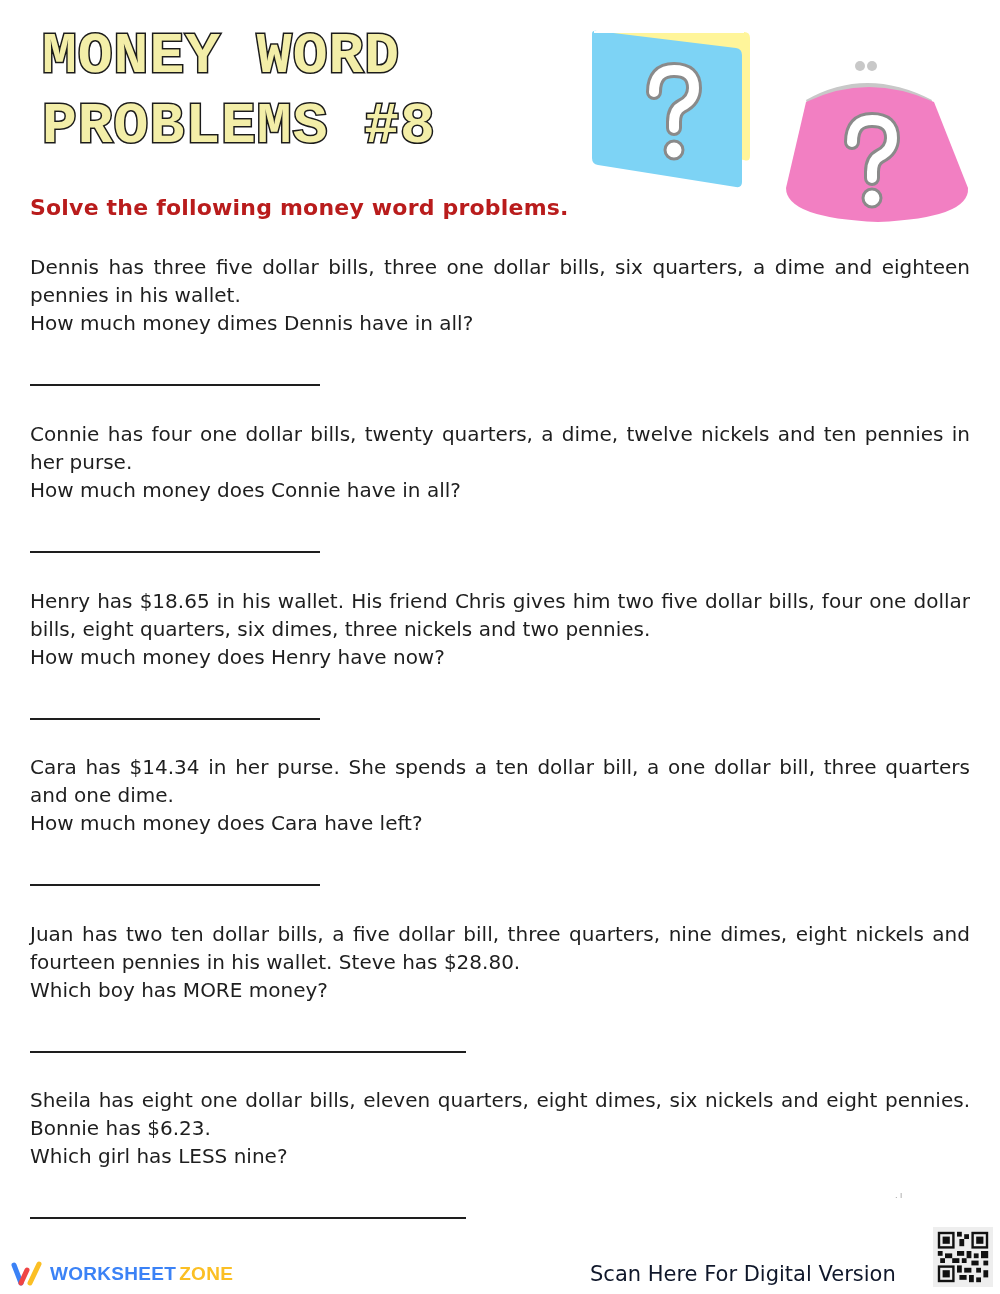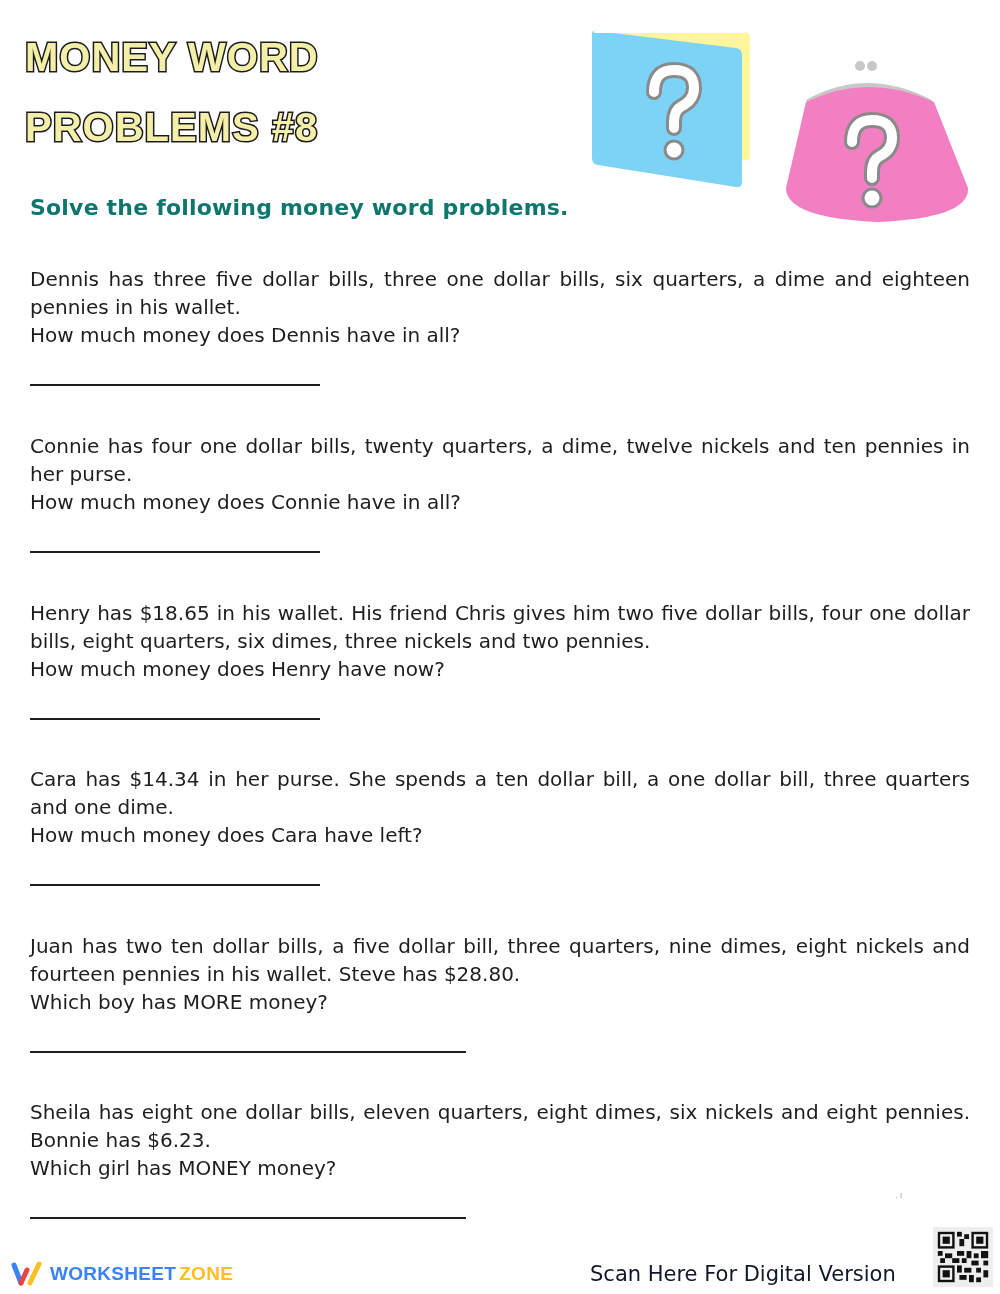--- a/index.html
+++ b/index.html
@@ -1,38 +1,38 @@
 <!DOCTYPE html>
 <html><head>
   <meta charset="utf-8">
   <style>
     html, body { margin: 0; padding: 0; background: #ffffff; }
     body {
       width: 1000px; height: 1294px; position: relative; overflow: hidden;
       font-family: "DejaVu Sans", sans-serif; color: #1e1e1e;
     }
     .title {
-      position: absolute; left: 25px; top: 22px; margin: 0;
-      font-family: Liberation Sans, sans-serif; font-weight: bold;
-      font-size: 40px; line-height: 70px; letter-spacing: 1px;
+      position: absolute; left: 42px; top: 22px; margin: 0;
+      font-family: Liberation Mono, monospace; font-weight: bold;
+      font-size: 58px; line-height: 70px; letter-spacing: 1px;
       color: #f3eea8;
       -webkit-text-stroke: 3px #1b1b1b;
       paint-order: stroke fill;
       text-shadow: 0 0 0 #1b1b1b;
     }
     .title span { display: block; white-space: nowrap; }
     .wallet { position: absolute; left: 588px; top: 28px; width: 166px; height: 162px; }
     .purse { position: absolute; left: 784px; top: 58px; width: 186px; height: 166px; }
     .instructions {
       position: absolute; left: 30px; top: 195px; margin: 0;
-      font-size: 22px; font-weight: bold; color: #0f766e; letter-spacing: 0.2px;
+      font-size: 22px; font-weight: bold; color: #b91c1c; letter-spacing: 0.2px;
     }
     .problem {
       position: absolute; left: 30px; width: 940px;
-      font-size: 20px; line-height: 28px; color: #1e1e1e; margin-top: 12px;
+      font-size: 20px; line-height: 28px; color: #1e1e1e;
     }
     .problem .body { text-align: justify; text-align-last: left; margin: 0; }
     .problem .question { margin: 0; }
     .answer-line {
       position: absolute; left: 30px; height: 0;
       border-top: 2px solid #1e1e1e;
     }
     .answer-line.short { width: 290px; }
     .answer-line.long { width: 436px; }
     .footer-logo {
@@ -77,21 +77,21 @@
     <path d="M6 26 Q6 4 26 4 Q46 4 46 22 Q46 34 34 40 Q26 44 26 56 L26 62" fill="none" stroke="#8a8a8a" stroke-width="16" stroke-linecap="round"></path>
     <path d="M6 26 Q6 4 26 4 Q46 4 46 22 Q46 34 34 40 Q26 44 26 56 L26 62" fill="none" stroke="#ffffff" stroke-width="10" stroke-linecap="round"></path>
     <circle cx="26" cy="82" r="9" fill="#ffffff" stroke="#8a8a8a" stroke-width="3"></circle>
   </g>
 </svg>
 
 <p class="instructions">Solve the following money word problems.</p>
 
 <div class="problem" style="top:253px;">
   <p class="body">Dennis has three five dollar bills, three one dollar bills, six quarters, a dime and eighteen pennies in his wallet.</p>
-  <p class="question">How much money does Dennis have in all?</p>
+  <p class="question">How much money dimes Dennis have in all?</p>
 </div>
 <div class="answer-line short" style="top:384px;"></div>
 
 <div class="problem" style="top:420px;">
   <p class="body">Connie has four one dollar bills, twenty quarters, a dime, twelve nickels and ten pennies in her purse.</p>
   <p class="question">How much money does Connie have in all?</p>
 </div>
 <div class="answer-line short" style="top:551px;"></div>
 
 <div class="problem" style="top:587px;">
@@ -107,21 +107,21 @@
 <div class="answer-line short" style="top:884px;"></div>
 
 <div class="problem" style="top:920px;">
   <p class="body">Juan has two ten dollar bills, a five dollar bill, three quarters, nine dimes, eight nickels and fourteen pennies in his wallet. Steve has $28.80.</p>
   <p class="question">Which boy has MORE money?</p>
 </div>
 <div class="answer-line long" style="top:1051px;"></div>
 
 <div class="problem" style="top:1086px;">
   <p class="body">Sheila has eight one dollar bills, eleven quarters, eight dimes, six nickels and eight pennies. Bonnie has $6.23.</p>
-  <p class="question">Which girl has MONEY money?</p>
+  <p class="question">Which girl has LESS nine?</p>
 </div>
 <div class="answer-line long" style="top:1217px;"></div>
 
 <span class="stray">. ı</span>
 
 <div class="footer-logo">
   <svg width="34" height="28" viewBox="0 0 34 28">
     <line x1="4" y1="5" x2="11" y2="23" stroke="#3b82f6" stroke-width="5" stroke-linecap="round"></line>
     <line x1="11" y1="23" x2="17" y2="10" stroke="#ef4444" stroke-width="5" stroke-linecap="round"></line>
     <line x1="20" y1="23" x2="29" y2="4" stroke="#fbbf24" stroke-width="5" stroke-linecap="round"></line>

